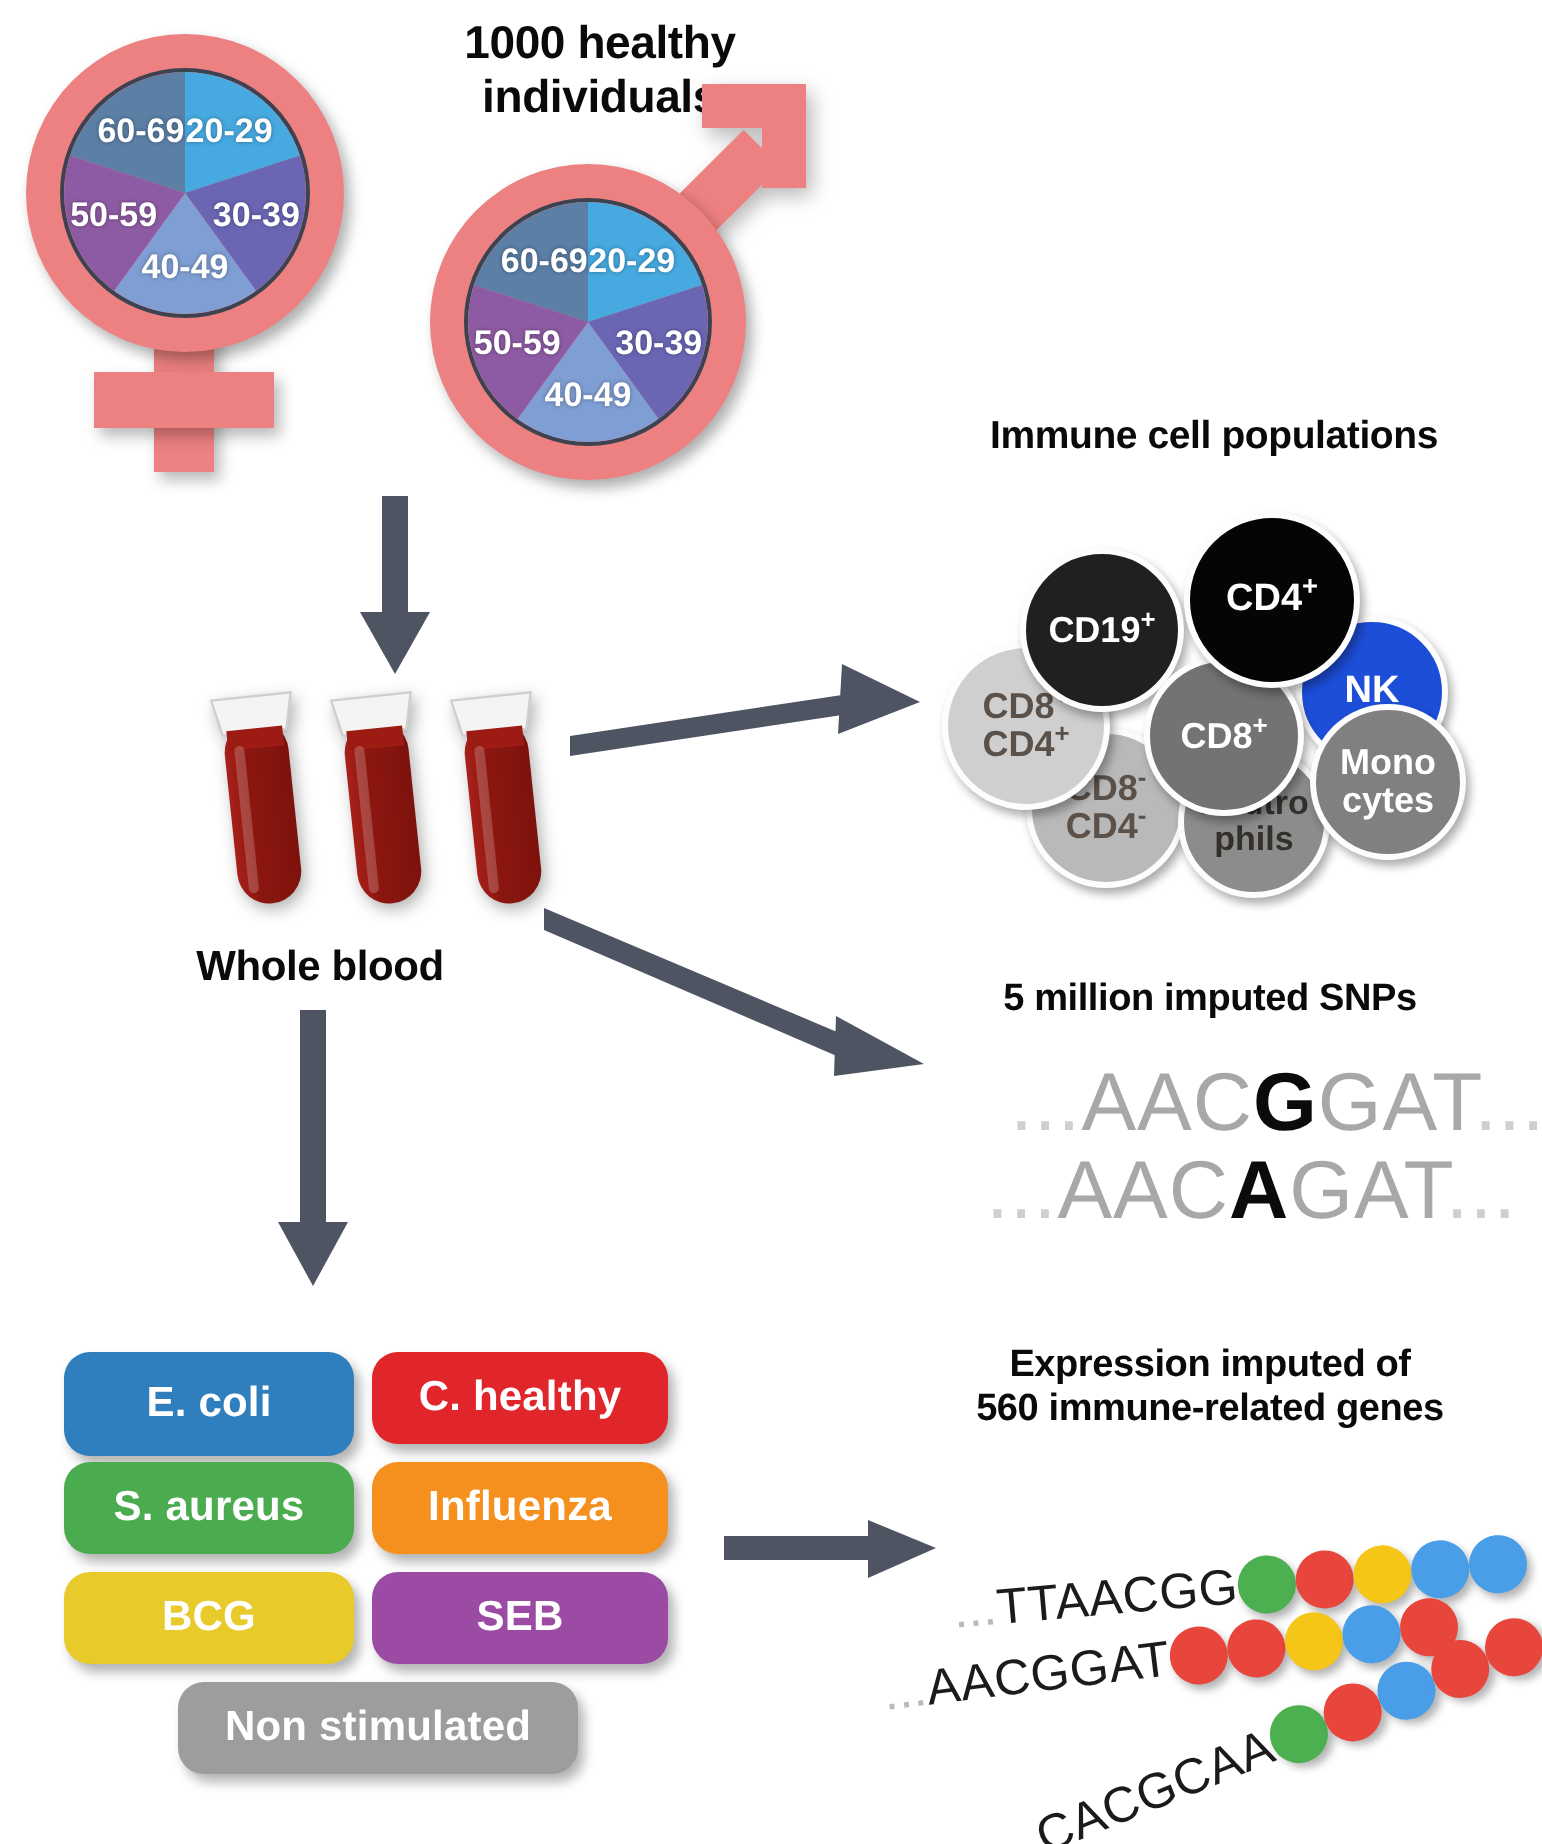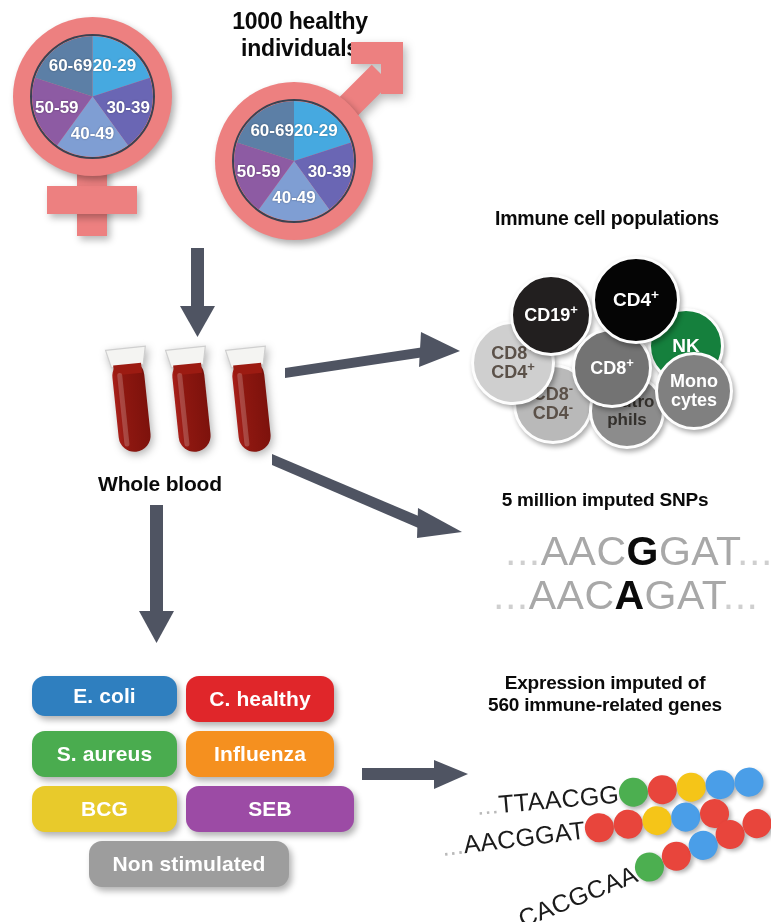--- a/index.html
+++ b/index.html
@@ -264,57 +264,57 @@
       </div>
       <div class="cell" style="left: 592px; top: 240px; width: 88px; height: 88px; background: rgb(5, 5, 5); color: rgb(255, 255, 255); font-size: 19px; z-index: 7;">
         <div>CD4<sup>+</sup></div>
       </div>
       <div class="cell" style="left: 471px; top: 305px; width: 84px; height: 84px; background: rgb(207, 207, 207); color: rgb(91, 81, 73); font-size: 18px; z-index: 3;">
         <div>CD8<sup>+</sup><br>CD4<sup>+</sup></div>
       </div>
       <div class="cell" style="left: 572px; top: 312px; width: 80px; height: 80px; background: #737373; color: rgb(255, 255, 255); font-size: 18px; z-index: 6;">
         <div>CD8<sup>+</sup></div>
       </div>
-      <div class="cell" style="left: 648px; top: 292px; width: 76px; height: 76px; background: #15803d; color: rgb(255, 255, 255); font-size: 19px; z-index: 4;">
+      <div class="cell" style="left: 648px; top: 292px; width: 76px; height: 76px; background: #1d4ed8; color: rgb(255, 255, 255); font-size: 19px; z-index: 4;">
         <div>NK</div>
       </div>
       <div class="cell" style="left: 513px; top: 348px; width: 80px; height: 80px; background: rgb(185, 185, 185); color: rgb(91, 81, 73); font-size: 18px; z-index: 2;">
         <div>CD8<sup>-</sup><br>CD4<sup>-</sup></div>
       </div>
       <div class="cell" style="left: 589px; top: 357px; width: 76px; height: 76px; background: rgb(140, 140, 140); color: rgb(51, 48, 44); font-size: 17px; z-index: 3;">
         <div>Neutro<br>phils</div>
       </div>
       <div class="cell" style="left: 655px; top: 336px; width: 78px; height: 78px; background: rgb(128, 128, 128); color: rgb(255, 255, 255); font-size: 18px; z-index: 4;">
         <div>Mono<br>cytes</div>
       </div>
     </div>
 
   <div class="heading abs" id="snp-title">5 million imputed SNPs</div>
   <div class="abs" id="snp-rows" style="left:493px; top:528px; width:260px; height:90px;">
       <div class="snp-row" style="left: 12px; top: 0px;"><span class="faint">...</span><span class="mid">AAC</span><span class="hit">G</span><span class="mid">GAT</span><span class="faint">...</span></div>
       <div class="snp-row" style="left: 0px; top: 44px;"><span class="faint">...</span><span class="mid">AAC</span><span class="hit">A</span><span class="mid">GAT</span><span class="faint">...</span></div>
     </div>
 
   <div class="abs" id="stimuli-list" style="left:0; top:0; width:400px; height:922px;">
-      <div class="pill" style="left: 32px; top: 676px; width: 145px; height: 40px; background: rgb(47, 127, 191);">
+      <div class="pill" style="left: 32px; top: 676px; width: 145px; height: 52px; background: rgb(47, 127, 191);">
         <span>E. coli</span>
       </div>
       <div class="pill" style="left: 186px; top: 676px; width: 148px; height: 46px; background: rgb(224, 38, 42);">
         <span>C. healthy</span>
       </div>
       <div class="pill" style="left: 32px; top: 731px; width: 145px; height: 46px; background: rgb(74, 172, 79);">
         <span>S. aureus</span>
       </div>
       <div class="pill" style="left: 186px; top: 731px; width: 148px; height: 46px; background: rgb(245, 144, 31);">
         <span>Influenza</span>
       </div>
       <div class="pill" style="left: 32px; top: 786px; width: 145px; height: 46px; background: rgb(232, 202, 43);">
         <span>BCG</span>
       </div>
-      <div class="pill" style="left: 186px; top: 786px; width: 168px; height: 46px; background: rgb(156, 75, 165);">
+      <div class="pill" style="left: 186px; top: 786px; width: 148px; height: 46px; background: rgb(156, 75, 165);">
         <span>SEB</span>
       </div>
       <div class="pill" style="left: 89px; top: 841px; width: 200px; height: 46px; background: rgb(157, 157, 157);">
         <span>Non stimulated</span>
       </div>
     </div>
 
   <div class="heading abs" id="expr-title">
     <div>Expression imputed of</div>
     <div>560 immune-related genes</div>

